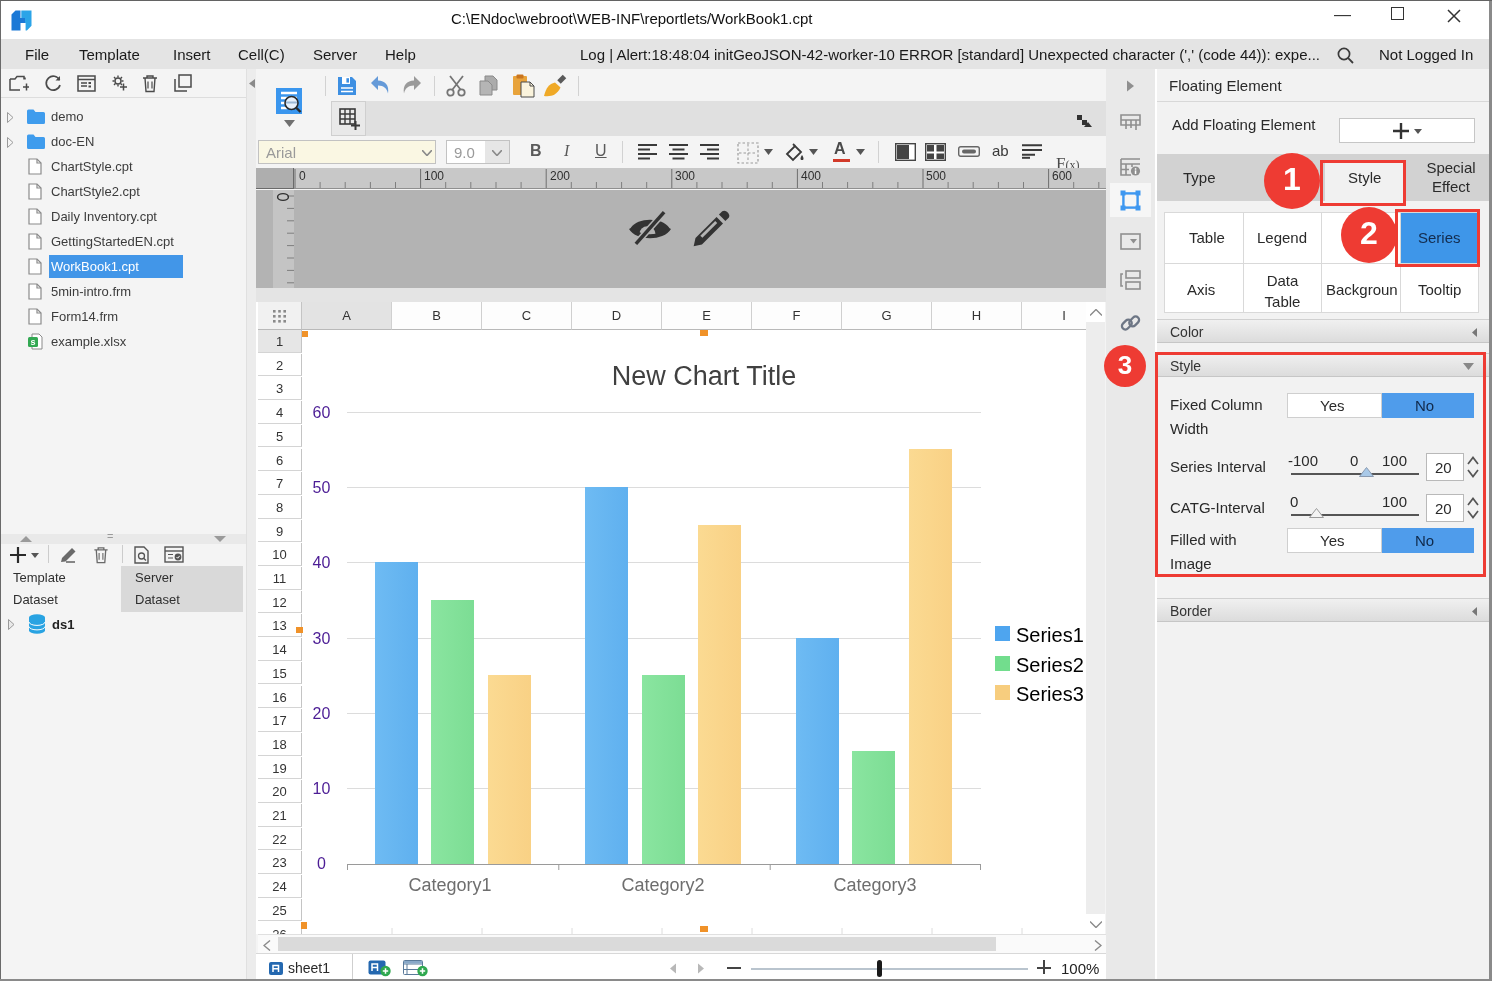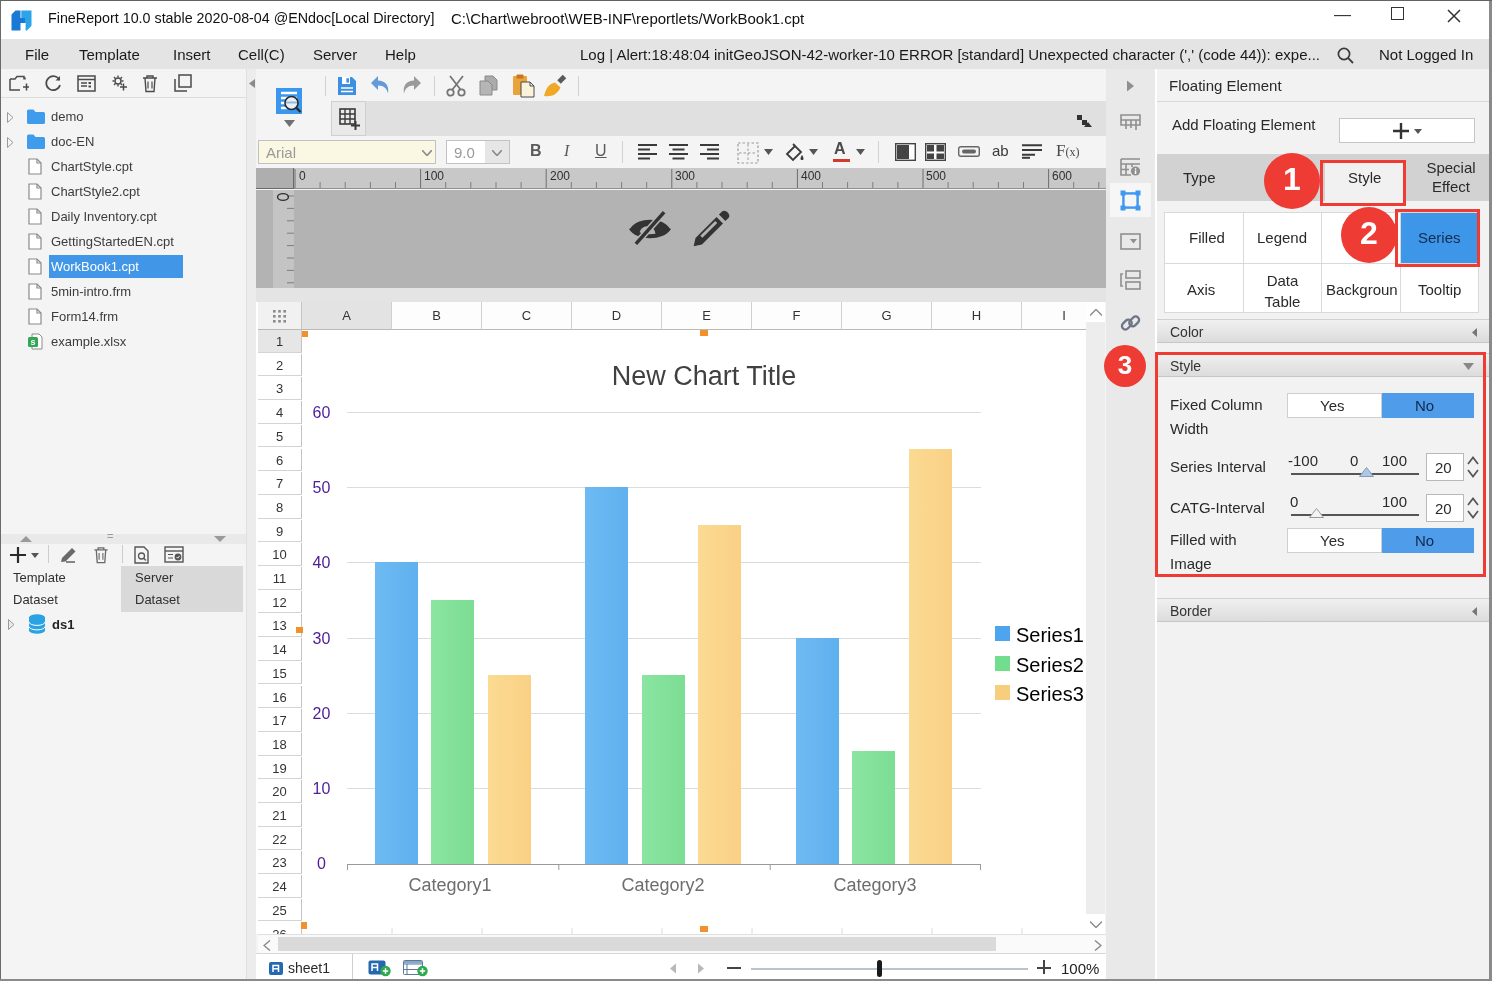--- a/index.html
+++ b/index.html
@@ -45,22 +45,21 @@
 .leg{position:absolute;left:693px;width:15px;height:15px}
 .legt{position:absolute;left:714px;font-size:20px;color:#000000}
 </style></head>
 <body>
 <div id="page">
 <div class="a" id="titlebar">
   <svg class="a" style="left:11px;top:9px" width="21" height="21" viewBox="0 0 21 21">
     <path d="M10.3 0.5 H20.5 V15.8 L15.9 20.5 H14.6 V13 H10.3 Z" fill="#2ba4e8"></path>
     <path d="M0.5 4.5 L4.5 0.5 H9.5 V8 H14 V13 H9.5 V20.5 H0.5 Z" fill="#1b79d6"></path>
   </svg>
-  <span class="a" style="left:48px;top:9px;font-size:14.3px">FineReport 10.0 stable 2020-08-04 @ENdoc[Local Directory]</span>
-  <span class="a" style="left:451px;top:9px">C:\Chart\webroot\WEB-INF\reportlets/WorkBook1.cpt</span>
+  <span class="a" style="left:451px;top:9px">C:\ENdoc\webroot\WEB-INF\reportlets/WorkBook1.cpt</span>
   <span class="a" style="left:1334px;top:4px;font-size:17px;color:#333">—</span>
   <span class="a" style="left:1391px;top:6px;width:13px;height:13px;border:1.4px solid #333"></span>
   <svg class="a" style="left:1447px;top:8px" width="14" height="14" viewBox="0 0 14 14">
         <path d="M1 1 L13 13 M13 1 L1 13" stroke="#333" stroke-width="1.5"></path>
       </svg>
 </div>
 <div class="a" id="menubar">
   <span class="m" style="left:25px">File</span>
   <span class="m" style="left:79px">Template</span>
   <span class="m" style="left:173px">Insert</span>
@@ -369,21 +368,21 @@
         </svg>
     <svg class="a" style="left:702px;top:10px" width="22" height="11" viewBox="0 0 22 11">
           <rect x="0.7" y="0.7" width="20.6" height="9.6" rx="2" fill="none" stroke="#666" stroke-width="1.4"></rect>
           <rect x="4" y="3.5" width="14" height="4" rx="2" fill="#666"></rect>
         </svg>
     <span class="a" style="left:736px;top:6px;font-size:15px;color:#3a3a3a">ab</span>
     <svg class="a" style="left:766px;top:8px" width="20" height="15">
           <path d="M0 1.2 h20 M0 6 h20 M0 10.8 h13 M0 14.5 h0" stroke="#3a3a3a" stroke-width="2"></path>
           <path d="M0 13.8 h8" stroke="#3a3a3a" stroke-width="2"></path>
         </svg>
-    <span class="a" style="left:800px;top:5px;font-size:17px;font-family:'Liberation Serif',serif;color:#4a4a4a">F<span style="font-size:12px">(x)</span></span>
+    <span class="a" style="left:800px;top:18px;font-size:17px;font-family:'Liberation Serif',serif;color:#4a4a4a">F<span style="font-size:12px">(x)</span></span>
   </div>
   <div class="a" id="rulerh">
     <svg class="a" style="left:0;top:0" width="850" height="21">
       <path d="M39.0 1 V20 M164.6 1 V20 M290.2 1 V20 M415.8 1 V20 M541.4 1 V20 M667.0 1 V20 M792.6 1 V20" stroke="#6e6e6e" stroke-width="1"></path>
       <path d="M64.1 14 V20 M89.2 14 V20 M114.4 14 V20 M139.5 14 V20 M189.7 14 V20 M214.8 14 V20 M240.0 14 V20 M265.1 14 V20 M315.3 14 V20 M340.4 14 V20 M365.6 14 V20 M390.7 14 V20 M440.9 14 V20 M466.0 14 V20 M491.2 14 V20 M516.3 14 V20 M566.5 14 V20 M591.6 14 V20 M616.8 14 V20 M641.9 14 V20 M692.1 14 V20 M717.2 14 V20 M742.4 14 V20 M767.5 14 V20 M817.7 14 V20 M842.8 14 V20" stroke="#7e7e7e" stroke-width="1"></path>
       <g font-size="12" fill="#2f2f2f" font-family="Liberation Sans">
         <text x="43" y="12">0</text>
             <text x="168" y="12">100</text>
             <text x="294" y="12">200</text>
             <text x="419" y="12">300</text>
@@ -627,21 +626,21 @@
     <span class="a" style="left:26px;top:15px">Type</span>
     <div class="a" style="left:168px;top:8px;width:80px;height:39px;background:#f1f1f1"></div>
     <span class="a" style="left:191px;top:15px">Style</span>
     <span class="a" style="left:264px;top:4px;width:60px;text-align:center;line-height:19px">Special Effect</span>
   </div>
   <div class="a" id="subtabs" style="left:7px;top:143px;width:315px;height:101px;background:#fff;border:1px solid #d9d9d9;font-size:15px;color:#2a2a2a">
     <div class="a" style="left:78px;top:0;width:1px;height:100px;background:#d9d9d9"></div>
     <div class="a" style="left:156px;top:0;width:1px;height:100px;background:#d9d9d9"></div>
     <div class="a" style="left:235px;top:0;width:1px;height:100px;background:#d9d9d9"></div>
     <div class="a" style="left:0;top:50px;width:314px;height:1px;background:#d9d9d9"></div>
-    <span class="a" style="left:24px;top:16px">Filled</span>
+    <span class="a" style="left:24px;top:16px">Table</span>
     <span class="a" style="left:92px;top:16px">Legend</span>
     <span class="a" style="left:180px;top:16px">L</span>
     <div class="a" style="left:236px;top:0;width:78px;height:50px;background:#3e96e9"></div>
     <span class="a" style="left:253px;top:16px;color:#132c4e">Series</span>
     <span class="a" style="left:22px;top:68px">Axis</span>
     <span class="a" style="left:95px;top:57px;width:45px;text-align:center;line-height:21px">Data Table</span>
     <span class="a" style="left:161px;top:68px">Backgroun</span>
     <span class="a" style="left:253px;top:68px">Tooltip</span>
   </div>
   <div class="sechead" style="top:250px">

